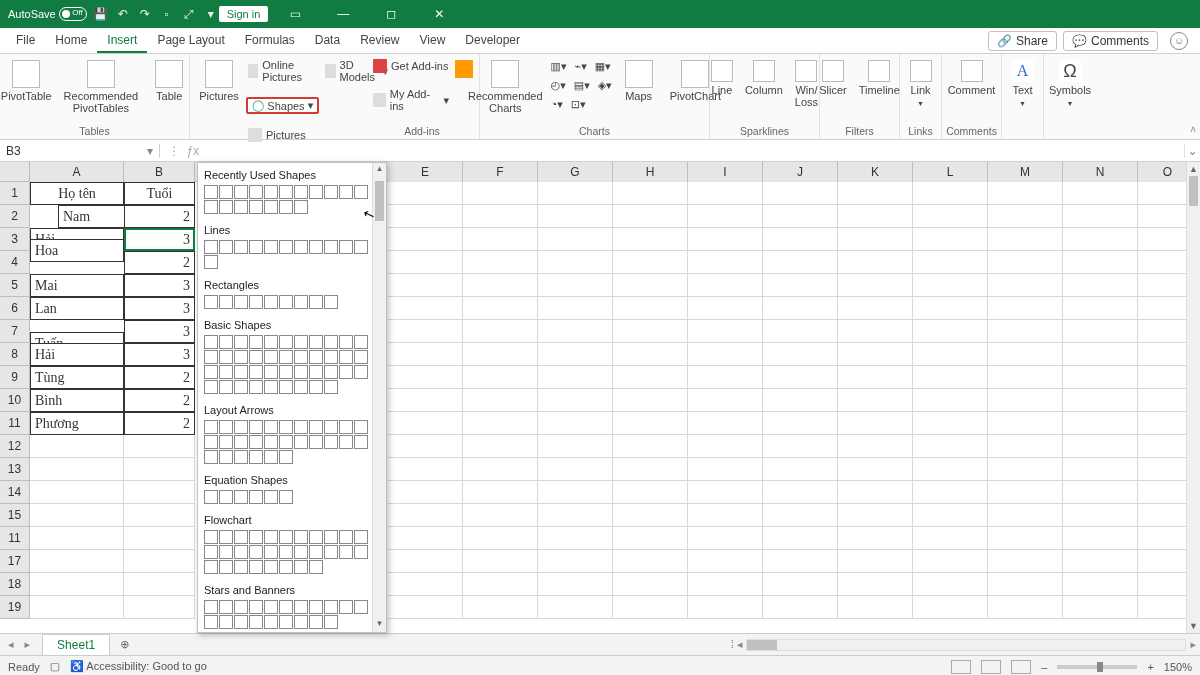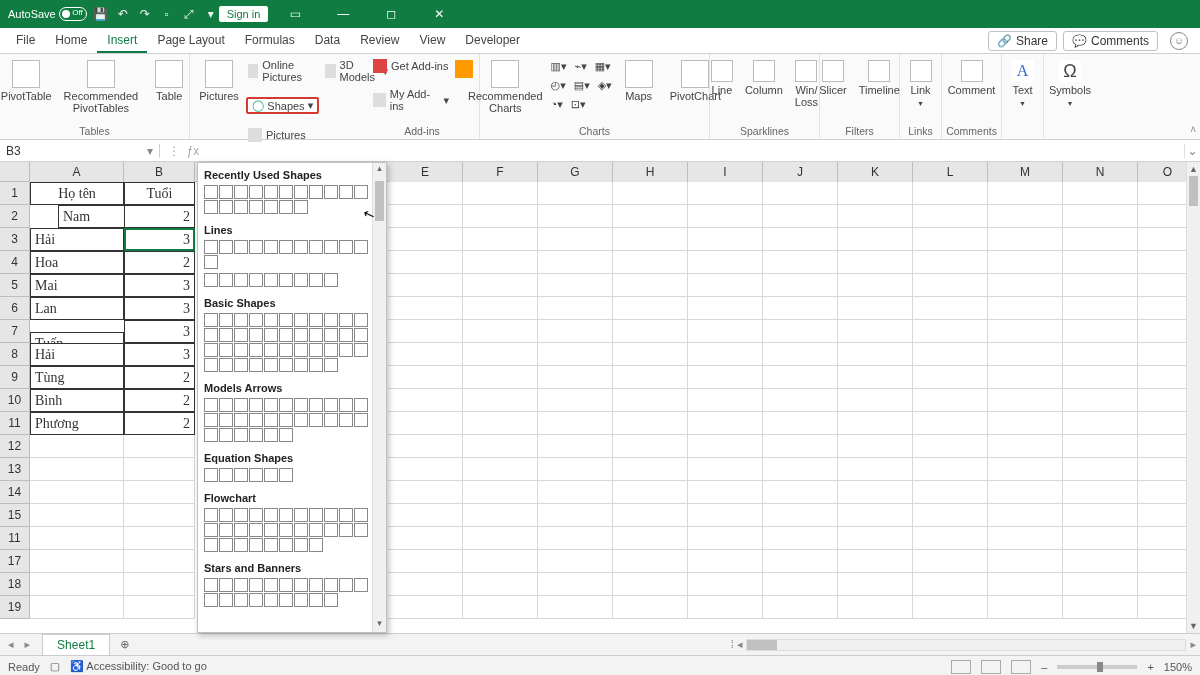--- a/index.html
+++ b/index.html
@@ -61,21 +61,21 @@
 .cell.hdr { justify-content:center; }
 .cell.num { justify-content:flex-end; }
 .cell.bordered { border:1px solid #333 !important; }
 .sel-cell { position:absolute; border:2px solid #107c41; pointer-events:none; }
 .scroll-v { position:absolute; right:0; top:0; width:14px; bottom:0; background:#f0f0f0; border-left:1px solid #ddd;}
 .scroll-v .arrow { height:14px; text-align:center; font-size:9px; color:#666; line-height:14px;}
 .scroll-v .thumb { position:absolute; left:2px; right:2px; top:14px; height:30px; background:#c0c0c0;}
 
 
 .shapes-panel { position:absolute; left:197px; top:0; width:190px; height:calc(100%); background:#fff; border:1px solid #c0c0c0; box-shadow:2px 2px 6px rgba(0,0,0,.25); z-index:50; font-size:11px; overflow:hidden;}
-.sp-section-title { font-weight:bold; padding:6px 6px 4px 6px; font-size:11px; color:#222;}
+.sp-section-title { font-weight:normal; padding:6px 6px 4px 6px; font-size:11px; color:#222;}
 .sp-row { padding:0 6px 4px 6px; display:flex; flex-wrap:wrap; gap:1px; }
 .sp-ico { width:14px; height:14px; border:1px solid #888; font-size:9px; line-height:12px; text-align:center; color:#555; background:#fff;}
 .sp-scroll { position:absolute; right:0; top:0; bottom:0; width:14px; background:#f0f0f0; border-left:1px solid #ddd;}
 .sp-scroll .thumb{ position:absolute; left:2px; right:2px; top:18px; height:40px; background:#c0c0c0;}
 .sp-scroll .ar{height:14px;text-align:center;font-size:9px;color:#666;}
 .cursor-ptr { position:absolute; left:363px; top:44px; font-size:14px; color:#000; z-index:60; transform:rotate(-20deg);}
 
 
 .sheet-tabs { height:22px; border-top:1px solid #ccc; display:flex; align-items:center; background:#f3f3f3; font-size:11px;}
 .st-nav { padding:0 8px; color:#888; letter-spacing:4px;}
@@ -388,21 +388,21 @@
       <div class="cell " style="left: 433px; top: 46px; width: 75px;"></div>
       <div class="cell " style="left: 508px; top: 46px; width: 75px;"></div>
       <div class="cell " style="left: 583px; top: 46px; width: 75px;"></div>
       <div class="cell " style="left: 658px; top: 46px; width: 75px;"></div>
       <div class="cell " style="left: 733px; top: 46px; width: 75px;"></div>
       <div class="cell " style="left: 808px; top: 46px; width: 75px;"></div>
       <div class="cell " style="left: 883px; top: 46px; width: 75px;"></div>
       <div class="cell " style="left: 958px; top: 46px; width: 75px;"></div>
       <div class="cell " style="left: 1033px; top: 46px; width: 75px;"></div>
       <div class="cell " style="left: 1108px; top: 46px; width: 60px;"></div>
-      <div class="cell bordered" style="left: 0px; top: 69px; width: 94px;">Hoa</div>
+      <div class="cell bordered" style="left: 0px; top: 57px; width: 94px;">Hoa</div>
       <div class="cell num bordered" style="left: 94px; top: 69px; width: 71px;">2</div>
       <div class="cell " style="left: 358px; top: 69px; width: 75px;"></div>
       <div class="cell " style="left: 433px; top: 69px; width: 75px;"></div>
       <div class="cell " style="left: 508px; top: 69px; width: 75px;"></div>
       <div class="cell " style="left: 583px; top: 69px; width: 75px;"></div>
       <div class="cell " style="left: 658px; top: 69px; width: 75px;"></div>
       <div class="cell " style="left: 733px; top: 69px; width: 75px;"></div>
       <div class="cell " style="left: 808px; top: 69px; width: 75px;"></div>
       <div class="cell " style="left: 883px; top: 69px; width: 75px;"></div>
       <div class="cell " style="left: 958px; top: 69px; width: 75px;"></div>
@@ -646,20 +646,21 @@
         <div class="sp-ico"></div>
         <div class="sp-ico"></div>
         <div class="sp-ico"></div>
         <div class="sp-ico"></div>
         <div class="sp-ico"></div>
         <div class="sp-ico"></div>
         <div class="sp-ico"></div>
         <div class="sp-ico"></div>
         <div class="sp-ico"></div>
       </div>
+      <div class="sp-section-title">Rectangles</div>
       <div class="sp-row">
         <div class="sp-ico"></div>
         <div class="sp-ico"></div>
         <div class="sp-ico"></div>
         <div class="sp-ico"></div>
         <div class="sp-ico"></div>
         <div class="sp-ico"></div>
         <div class="sp-ico"></div>
         <div class="sp-ico"></div>
         <div class="sp-ico"></div>
@@ -702,21 +703,21 @@
         <div class="sp-ico"></div>
         <div class="sp-ico"></div>
         <div class="sp-ico"></div>
         <div class="sp-ico"></div>
         <div class="sp-ico"></div>
         <div class="sp-ico"></div>
         <div class="sp-ico"></div>
         <div class="sp-ico"></div>
         <div class="sp-ico"></div>
       </div>
-      <div class="sp-section-title">Models Arrows</div>
+      <div class="sp-section-title">Layout Arrows</div>
       <div class="sp-row">
         <div class="sp-ico"></div>
         <div class="sp-ico"></div>
         <div class="sp-ico"></div>
         <div class="sp-ico"></div>
         <div class="sp-ico"></div>
         <div class="sp-ico"></div>
         <div class="sp-ico"></div>
         <div class="sp-ico"></div>
         <div class="sp-ico"></div>

